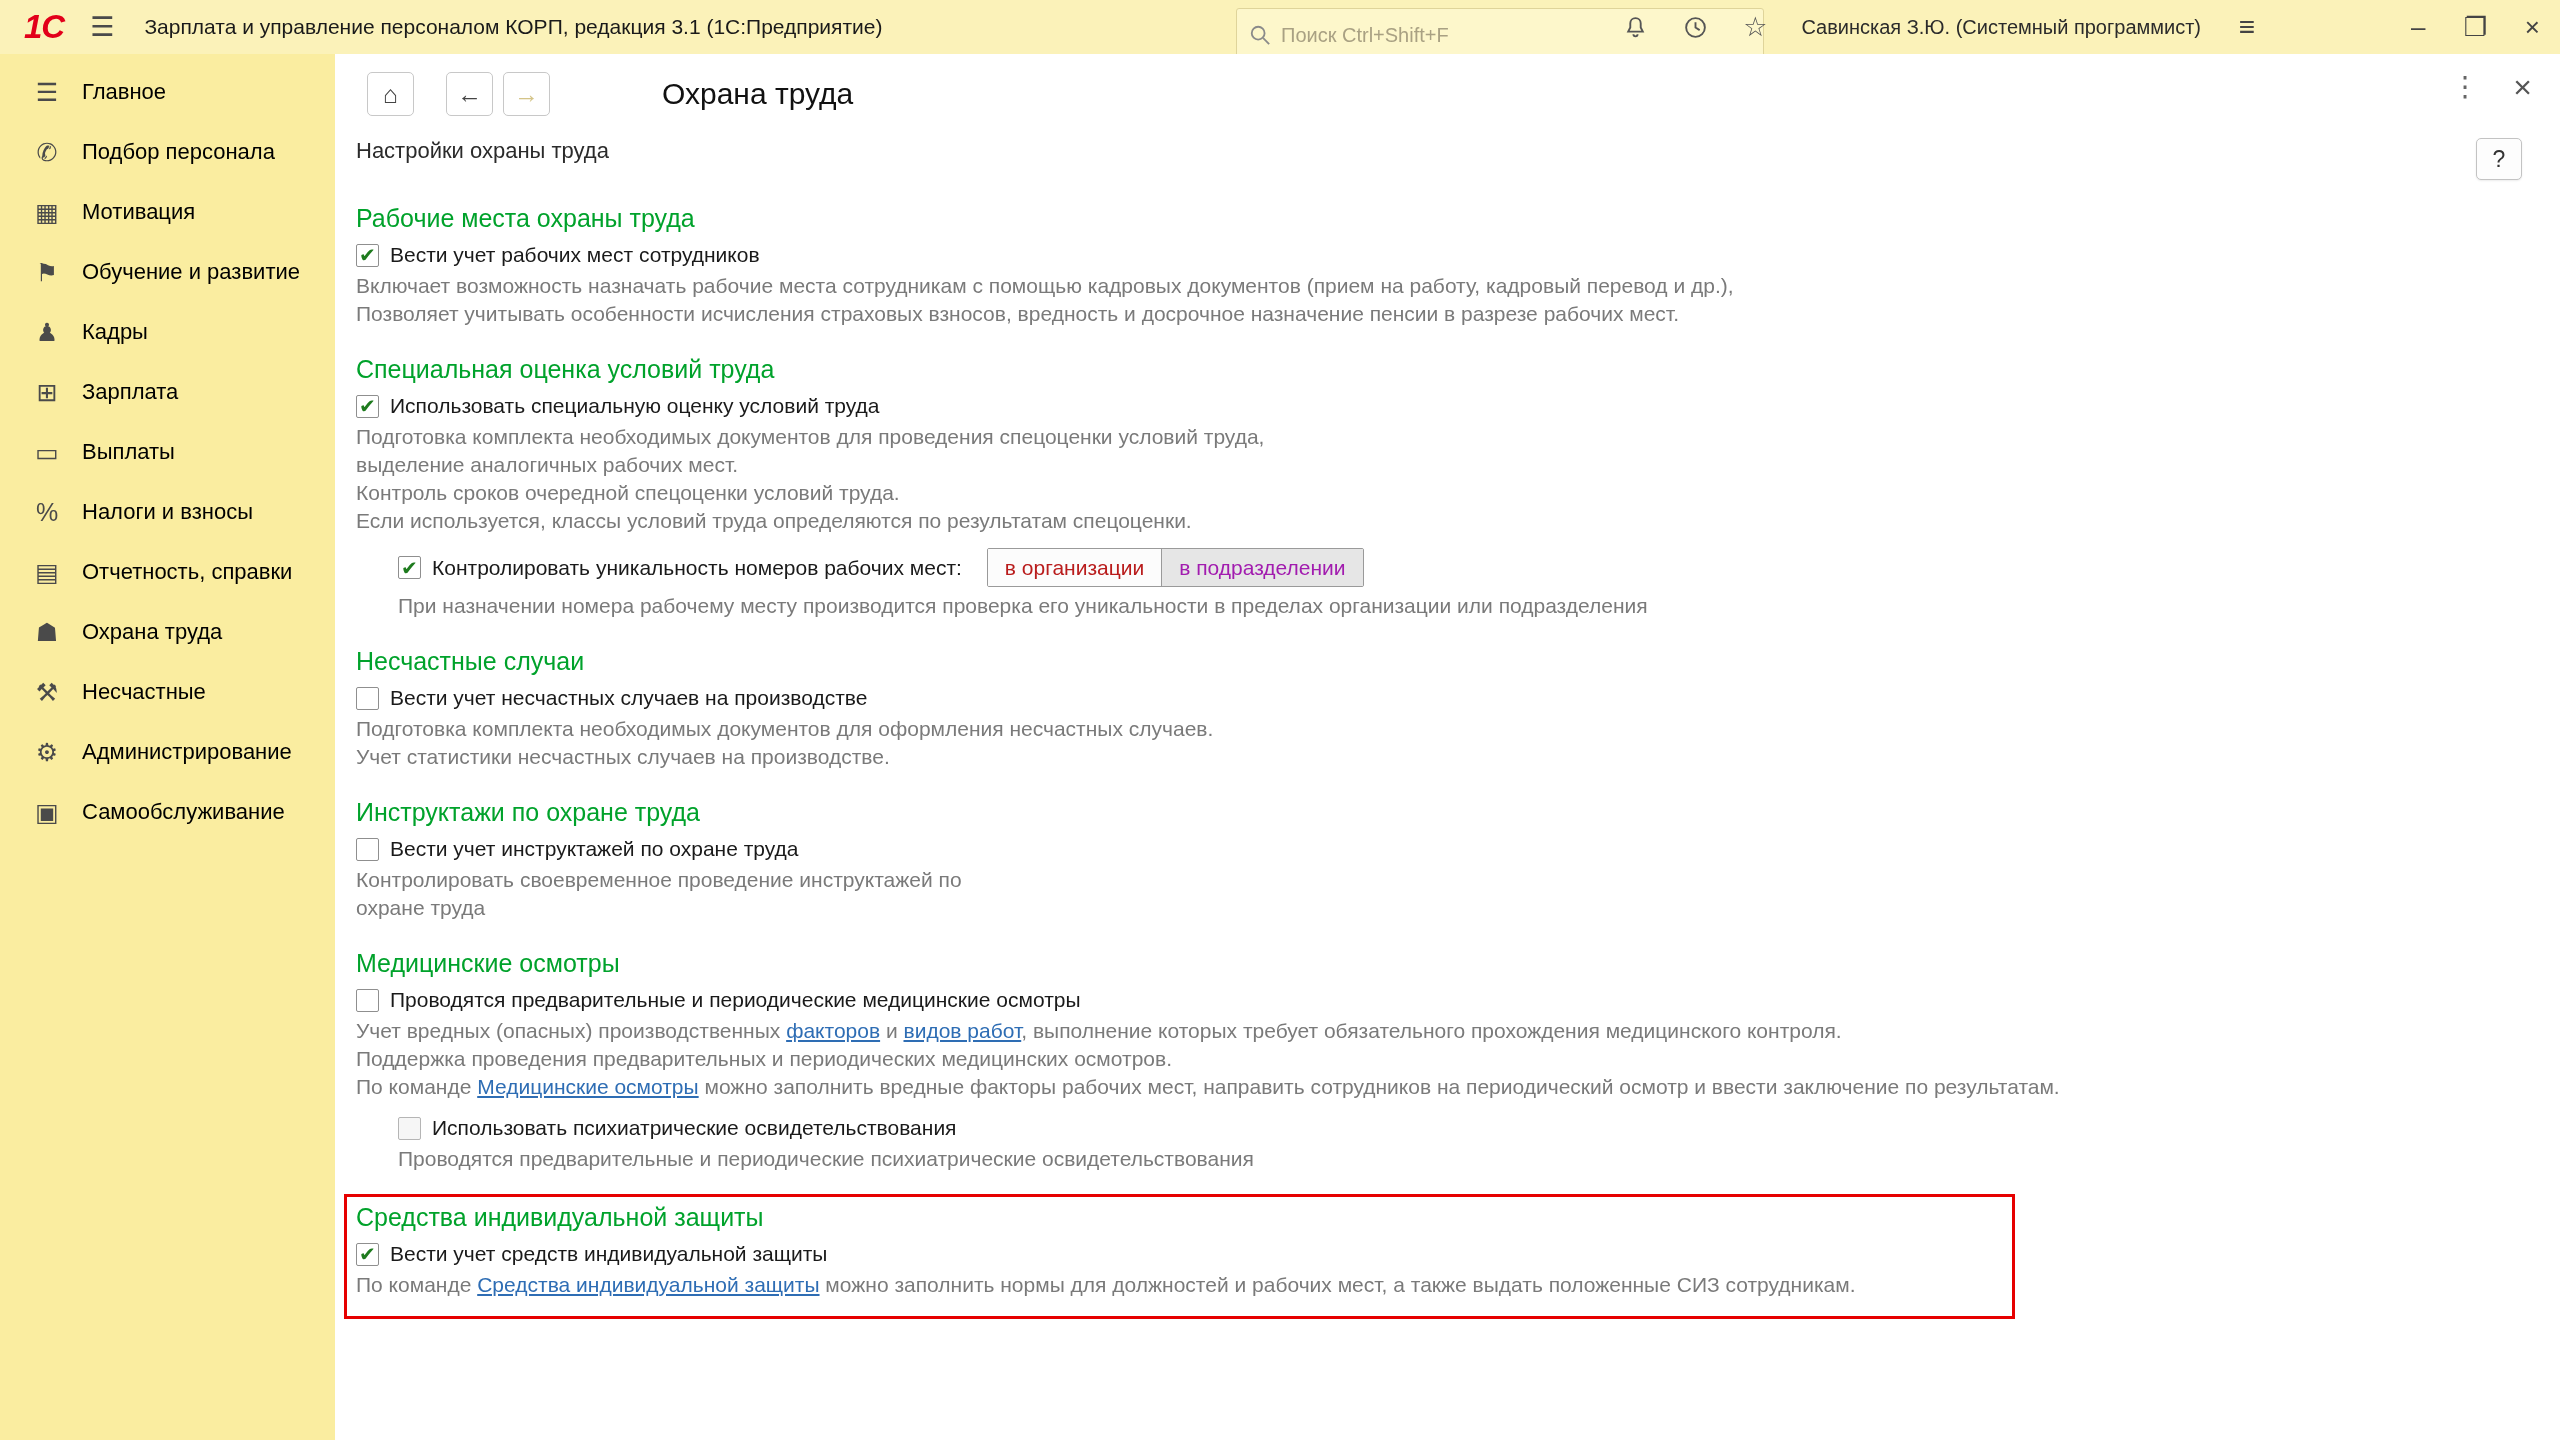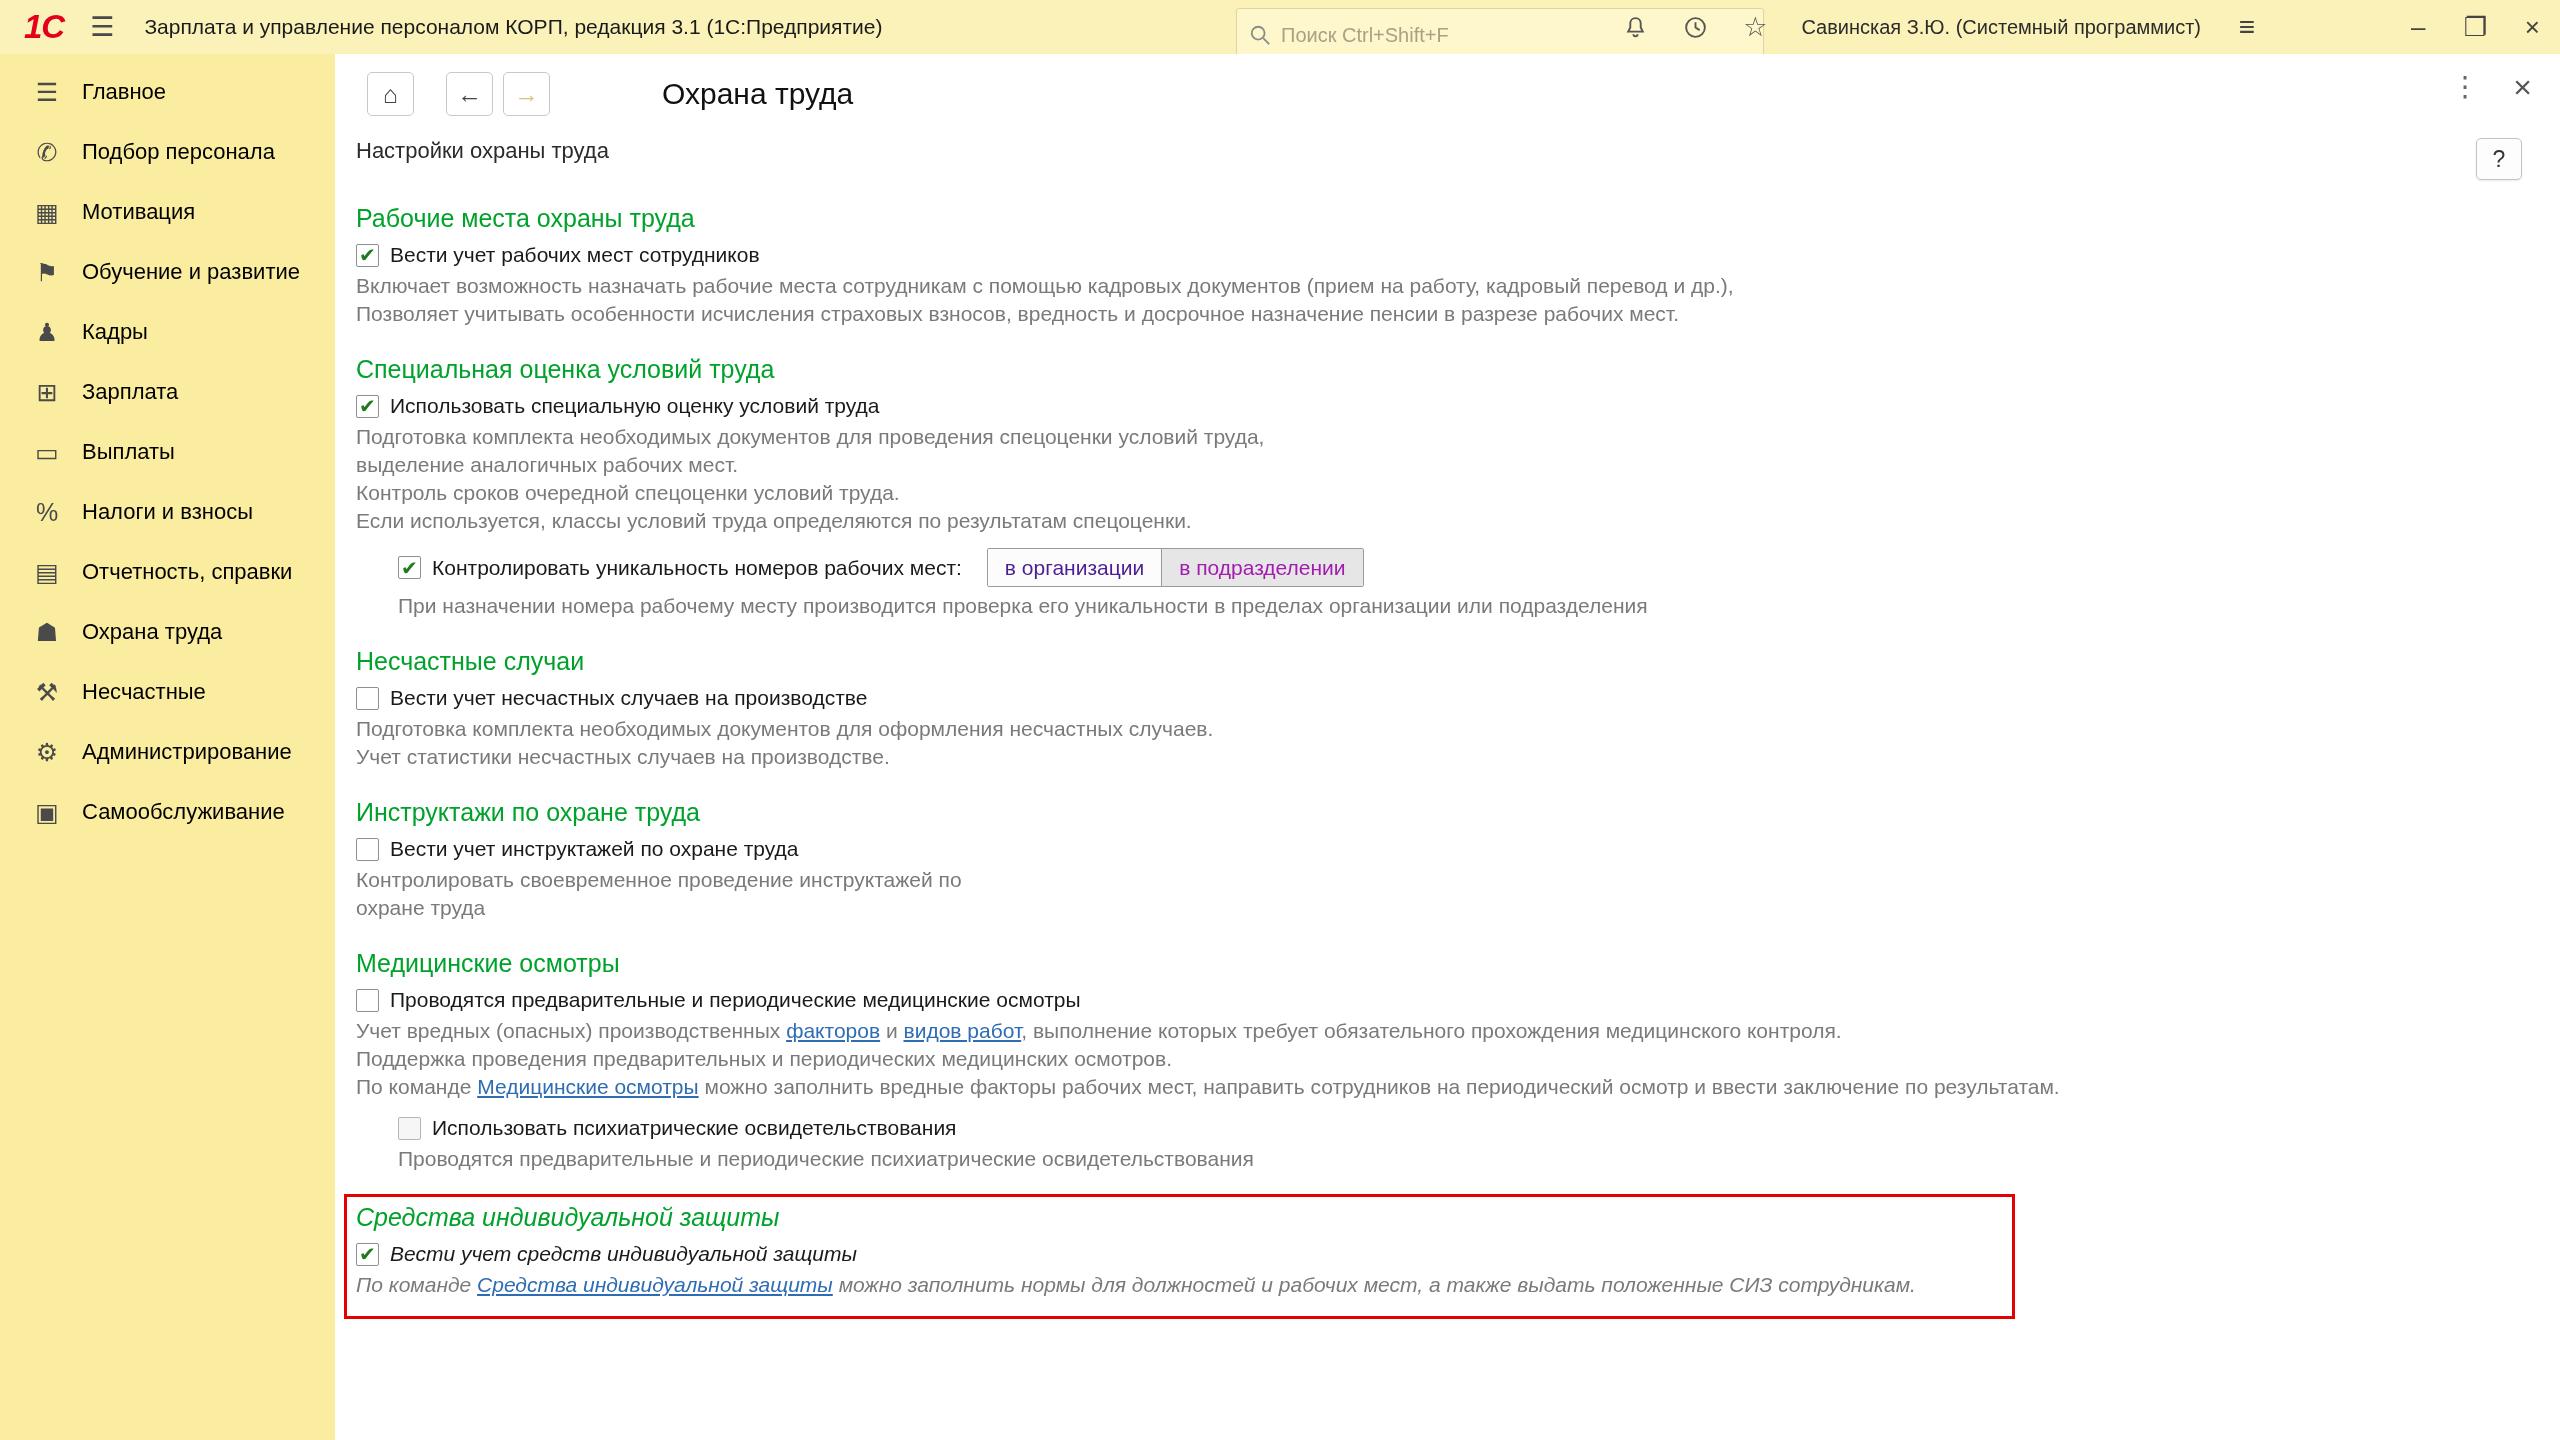--- a/index.html
+++ b/index.html
@@ -59,25 +59,25 @@
   .cb.dim { background: #F6F6F6; border-color: #B5B5B5; }
   .cblabel { font-size: 21px; color: #1a1a1a; }
 
   .desc { font-size: 21px; color: #7A7A7A; line-height: 26px; margin: 2px 0; }
   .indent { margin-left: 42px; }
   a.lnk { color: #2E6DB4; text-decoration: underline; cursor: pointer; }
 
   .toggle { display: inline-flex; margin-left: 14px; border: 1px solid #9A9A9A; border-radius: 2px; overflow: hidden; }
   .tbtn { font-family: inherit; font-size: 21px; height: 37px; padding: 0 17px; border: none; background: #E6E6E6; color: #a21caf; cursor: pointer; }
   .tbtn + .tbtn { border-left: 1px solid #9A9A9A; }
-  .tbtn.active { background: #FCFCFC; color: #4c1d95; }
+  .tbtn.active { background: #FCFCFC; color: #b91c1c; }
 
   .gap-note { margin-top: 6px; }
 
-  .red-box { border: 3px solid #E60000; width: 1671px; margin: 22px 0 0 -12px; padding: 2px 20px 16px 9px; font-style: italic; }
+  .red-box { border: 3px solid #E60000; width: 1671px; margin: 22px 0 0 -12px; padding: 2px 20px 16px 9px; }
   .red-box h2.green { margin-top: 4px; }
 </style>
 </head>
 <body>
 
 <header class="titlebar">
   <span class="logo">1С</span>
   <span class="burger">☰</span>
   <span class="apptitle">Зарплата и управление персоналом КОРП, редакция 3.1  (1С:Предприятие)</span>
 

